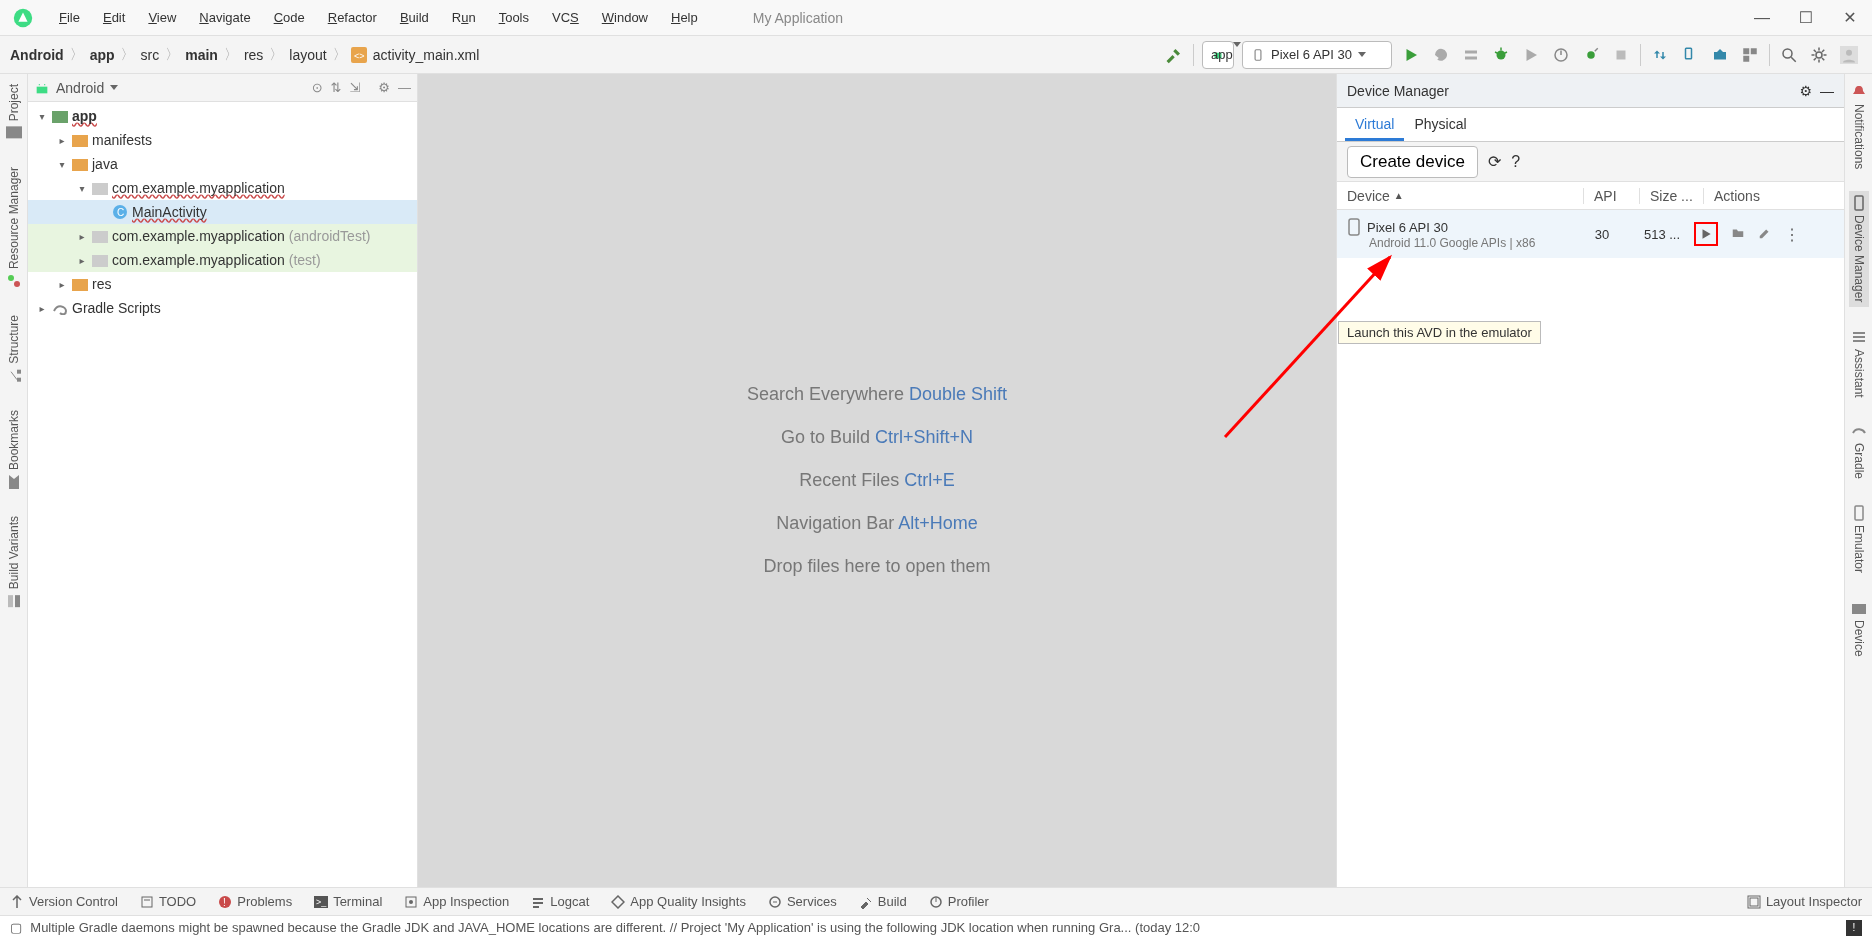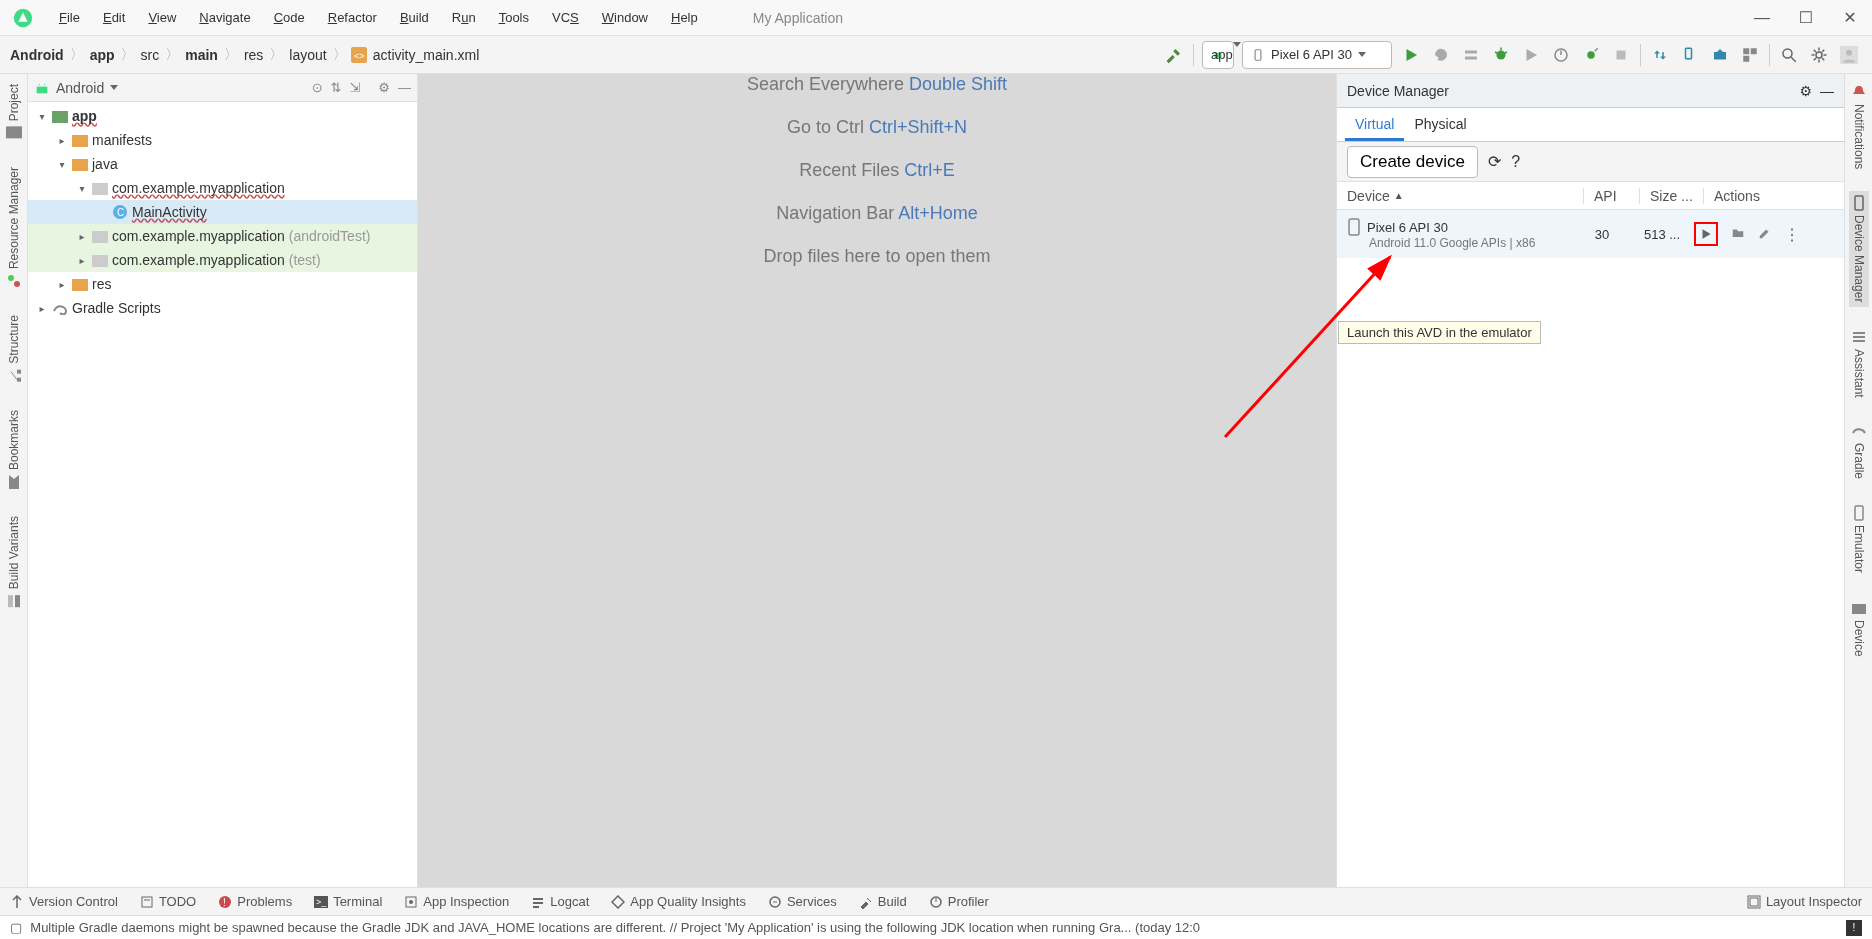--- a/index.html
+++ b/index.html
@@ -45,21 +45,21 @@
 .tree .node.d1 { padding-left: 28px; }
 .tree .node.d2 { padding-left: 48px; }
 .tree .node.d3 { padding-left: 68px; }
 .tree .arrow { width:12px; text-align:center; color:#666; font-size:10px;}
 .tree .bold { font-weight:700;}
 .tree .selected { background:#d9eaf7;}
 .tree .green { background:#e8f5e0;}
 .tree .dim { color:#999;}
 .tree .wavy { text-decoration: wavy underline #c94a4a; text-decoration-skip-ink: none;}
 
-.editor { flex:1; background:#d9d9d9; display:flex; flex-direction:column; align-items:center; gap:22px; font-size:18px; color:#777;}
+.editor { flex:1; background:#d9d9d9; display:flex; flex-direction:column; align-items:center; justify-content:center; gap:22px; font-size:18px; color:#777;}
 .editor .line .shortcut { color:#4a7ab8;}
 
 .devpanel { width: 508px; border-left:1px solid #e0e0e0; display:flex; flex-direction:column; background:#fff;}
 .devhead { height:34px; background:#eef1f4; border-bottom:1px solid #ccc; display:flex; align-items:center; padding:0 10px; font-size:14px; gap:8px;}
 .devhead .spacer2 { flex:1;}
 .devtabs { height:34px; display:flex; border-bottom:1px solid #ccc; align-items:flex-end; padding-left:8px; }
 .devtab { padding:6px 10px; font-size:14px; border-bottom:3px solid transparent; cursor:default;}
 .devtab.active { border-bottom-color:#2d7bd6; color:#2d7bd6;}
 .devtoolbar { height:40px; display:flex; align-items:center; padding:0 10px; gap:10px; border-bottom:1px solid #e0e0e0; background:#f4f4f4;}
 .devtoolbar .btn { border:1px solid #bbb; background:#fff; border-radius:4px; padding:5px 12px; font-size:17px;}
@@ -373,21 +373,21 @@
           <svg width="16" height="14">
             <path d="M2 10c4-8 12-4 12 0s-4 4-6 2" fill="none" stroke="#888" stroke-width="2"></path>
           </svg>
           <span>Gradle Scripts</span>
         </div>
     </div>
   </div>
 
   <div class="editor">
     <div class="line"><span>Search Everywhere</span> <span class="shortcut">Double Shift</span></div>
-    <div class="line"><span>Go to Ctrl</span> <span class="shortcut">Ctrl+Shift+N</span></div>
+    <div class="line"><span>Go to Build</span> <span class="shortcut">Ctrl+Shift+N</span></div>
     <div class="line"><span>Recent Files</span> <span class="shortcut">Ctrl+E</span></div>
     <div class="line"><span>Navigation Bar</span> <span class="shortcut">Alt+Home</span></div>
     <div class="line"><span>Drop files here to open them</span></div>
   </div>
 
   <div class="devpanel">
     <div class="devhead">
       <span>Device Manager</span>
       <div class="spacer2"></div>
       <span>⚙</span>

